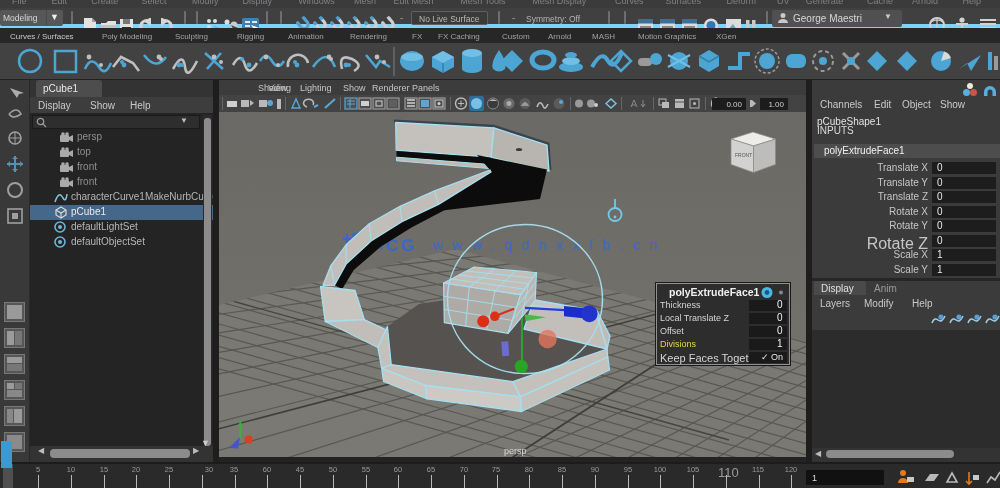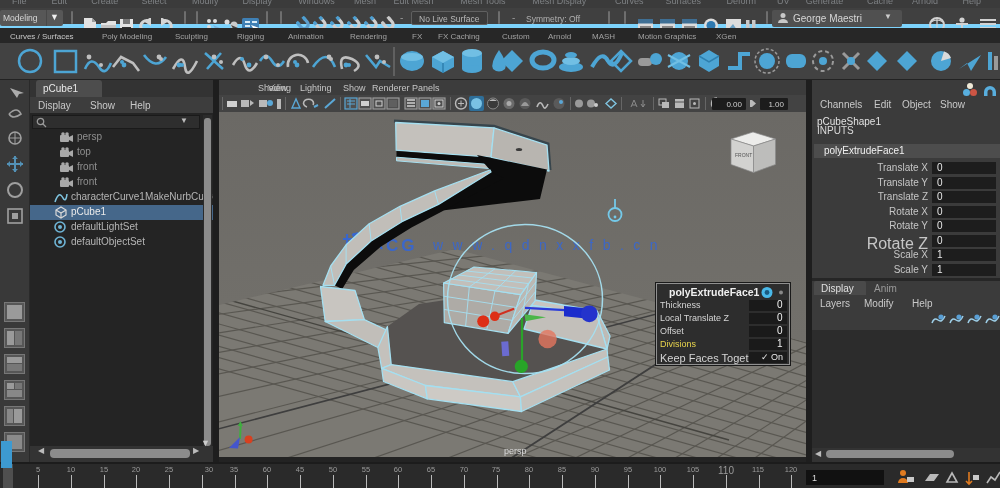--- a/index.html
+++ b/index.html
@@ -766,21 +766,21 @@
       <div class="txt" style="left:554px;top:1px;width:16px;text-align:center;font-size:7.5px;color:#9a9a9a;">85</div>
       <div class="abs" style="left:562.0px;top:11px;width:1.2px;height:15px;background:#b9b9b9;"></div>
       <div class="txt" style="left:587px;top:1px;width:16px;text-align:center;font-size:7.5px;color:#9a9a9a;">90</div>
       <div class="abs" style="left:594.8px;top:11px;width:1.2px;height:15px;background:#b9b9b9;"></div>
       <div class="txt" style="left:620px;top:1px;width:16px;text-align:center;font-size:7.5px;color:#9a9a9a;">95</div>
       <div class="abs" style="left:627.5px;top:11px;width:1.2px;height:15px;background:#b9b9b9;"></div>
       <div class="txt" style="left:652px;top:1px;width:16px;text-align:center;font-size:7.5px;color:#9a9a9a;">100</div>
       <div class="abs" style="left:660.2px;top:11px;width:1.2px;height:15px;background:#b9b9b9;"></div>
       <div class="txt" style="left:685px;top:1px;width:16px;text-align:center;font-size:7.5px;color:#9a9a9a;">105</div>
       <div class="abs" style="left:693.0px;top:11px;width:1.2px;height:15px;background:#b9b9b9;"></div>
-      <div class="txt" style="left:718px;top:1px;width:16px;text-align:center;font-size:10px;color:#9a9a9a;">110</div>
+      <div class="txt" style="left:718px;top:1px;width:16px;text-align:center;font-size:13px;color:#9a9a9a;">110</div>
       <div class="abs" style="left:725.8px;top:11px;width:1.2px;height:15px;background:#b9b9b9;"></div>
       <div class="txt" style="left:750px;top:1px;width:16px;text-align:center;font-size:7.5px;color:#9a9a9a;">115</div>
       <div class="abs" style="left:758.5px;top:11px;width:1.2px;height:15px;background:#b9b9b9;"></div>
       <div class="txt" style="left:783px;top:1px;width:16px;text-align:center;font-size:7.5px;color:#9a9a9a;">120</div>
       <div class="abs" style="left:791.2px;top:11px;width:1.2px;height:15px;background:#b9b9b9;"></div>
       <div class="abs" style="left:806px;top:6px;width:78px;height:15px;background:#111;"></div>
       <div class="txt" style="left:812px;top:9px;font-size:9px;color:#ddd;">1</div>
       <svg class="abs" style="left:895px;top:3px;" width="105" height="21">
         <circle cx="8" cy="6" r="3" fill="#e07b20"></circle>
         <path d="M3,16 a5,5 0 0 1 10,0 z" fill="#e07b20"></path>

